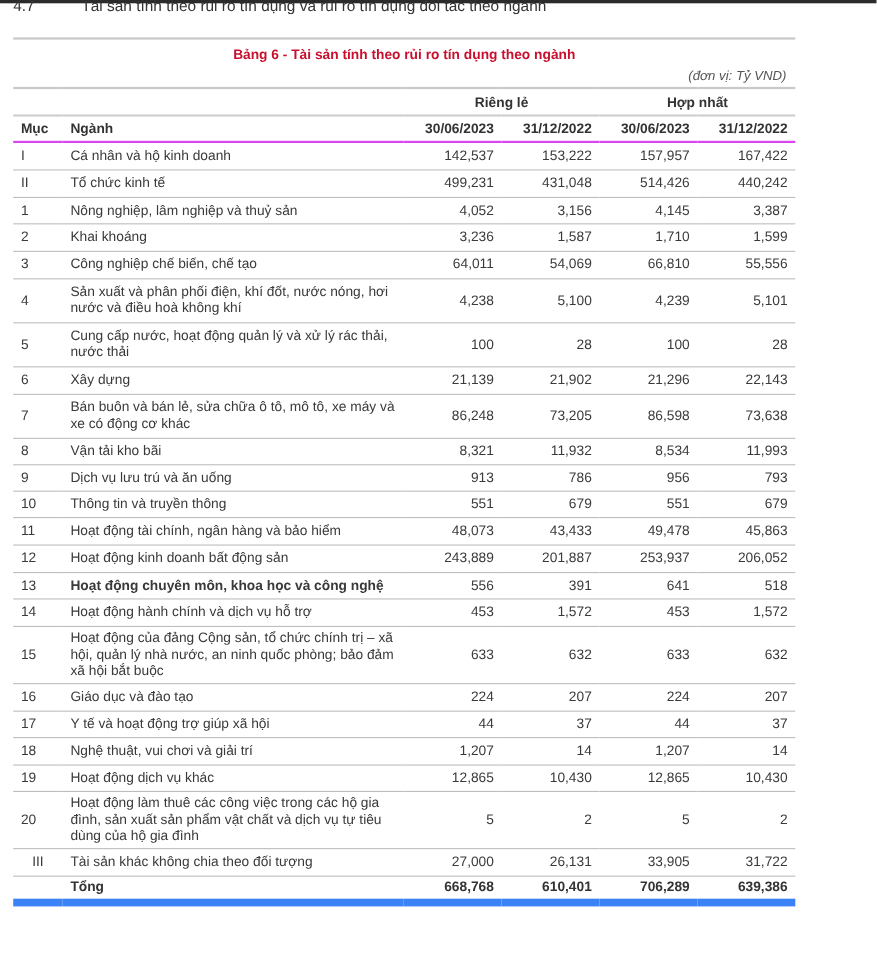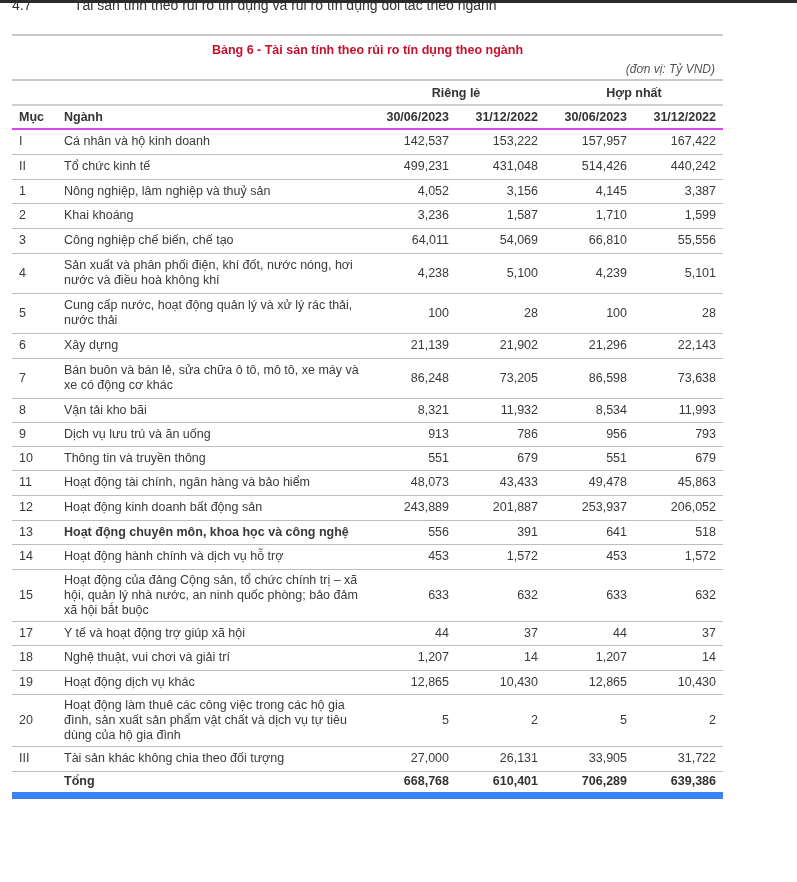--- a/index.html
+++ b/index.html
@@ -197,20 +197,28 @@
       </tr>
       <tr>
         <td class="muc" style="height: 52px;">15</td>
         <td class="nganh" style="height: 52px;">Hoạt động của đảng Cộng sản, tổ chức chính trị – xã hội, quản lý nhà nước, an ninh quốc phòng; bảo đảm xã hội bắt buộc</td>
         <td class="num" style="height: 52px;">633</td>
         <td class="num" style="height: 52px;">632</td>
         <td class="num" style="height: 52px;">633</td>
         <td class="num" style="height: 52px;">632</td>
       </tr>
       <tr>
+        <td class="muc" style="height: 25px;">16</td>
+        <td class="nganh" style="height: 25px;">Giáo dục và đào tạo</td>
+        <td class="num" style="height: 25px;">224</td>
+        <td class="num" style="height: 25px;">207</td>
+        <td class="num" style="height: 25px;">224</td>
+        <td class="num" style="height: 25px;">207</td>
+      </tr>
+      <tr>
         <td class="muc" style="height: 24px;">17</td>
         <td class="nganh" style="height: 24px; margin-left: 43px;">Y tế và hoạt động trợ giúp xã hội</td>
         <td class="num" style="height: 24px;">44</td>
         <td class="num" style="height: 24px;">37</td>
         <td class="num" style="height: 24px;">44</td>
         <td class="num" style="height: 24px;">37</td>
       </tr>
       <tr>
         <td class="muc" style="height: 25px;">18</td>
         <td class="nganh" style="height: 25px;">Nghệ thuật, vui chơi và giải trí</td>
@@ -229,21 +237,21 @@
       </tr>
       <tr>
         <td class="muc" style="height: 52px;">20</td>
         <td class="nganh" style="height: 52px;">Hoạt động làm thuê các công việc trong các hộ gia đình, sản xuất sản phẩm vật chất và dịch vụ tự tiêu dùng của hộ gia đình</td>
         <td class="num" style="height: 52px;">5</td>
         <td class="num" style="height: 52px;">2</td>
         <td class="num" style="height: 52px;">5</td>
         <td class="num" style="height: 52px;">2</td>
       </tr>
       <tr>
-        <td class="muc" style="height: 25px;">III</td>
+        <td class="muc" style="height: 25px; text-align: center;">III</td>
         <td class="nganh" style="height: 25px;">Tài sản khác không chia theo đối tượng</td>
         <td class="num" style="height: 25px;">27,000</td>
         <td class="num" style="height: 25px;">26,131</td>
         <td class="num" style="height: 25px;">33,905</td>
         <td class="num" style="height: 25px;">31,722</td>
       </tr>
       <tr class="total">
         <td class="muc" style="height: 24px;"></td>
         <td class="nganh" style="height: 24px;">Tổng</td>
         <td class="num" style="height: 24px;">668,768</td>

